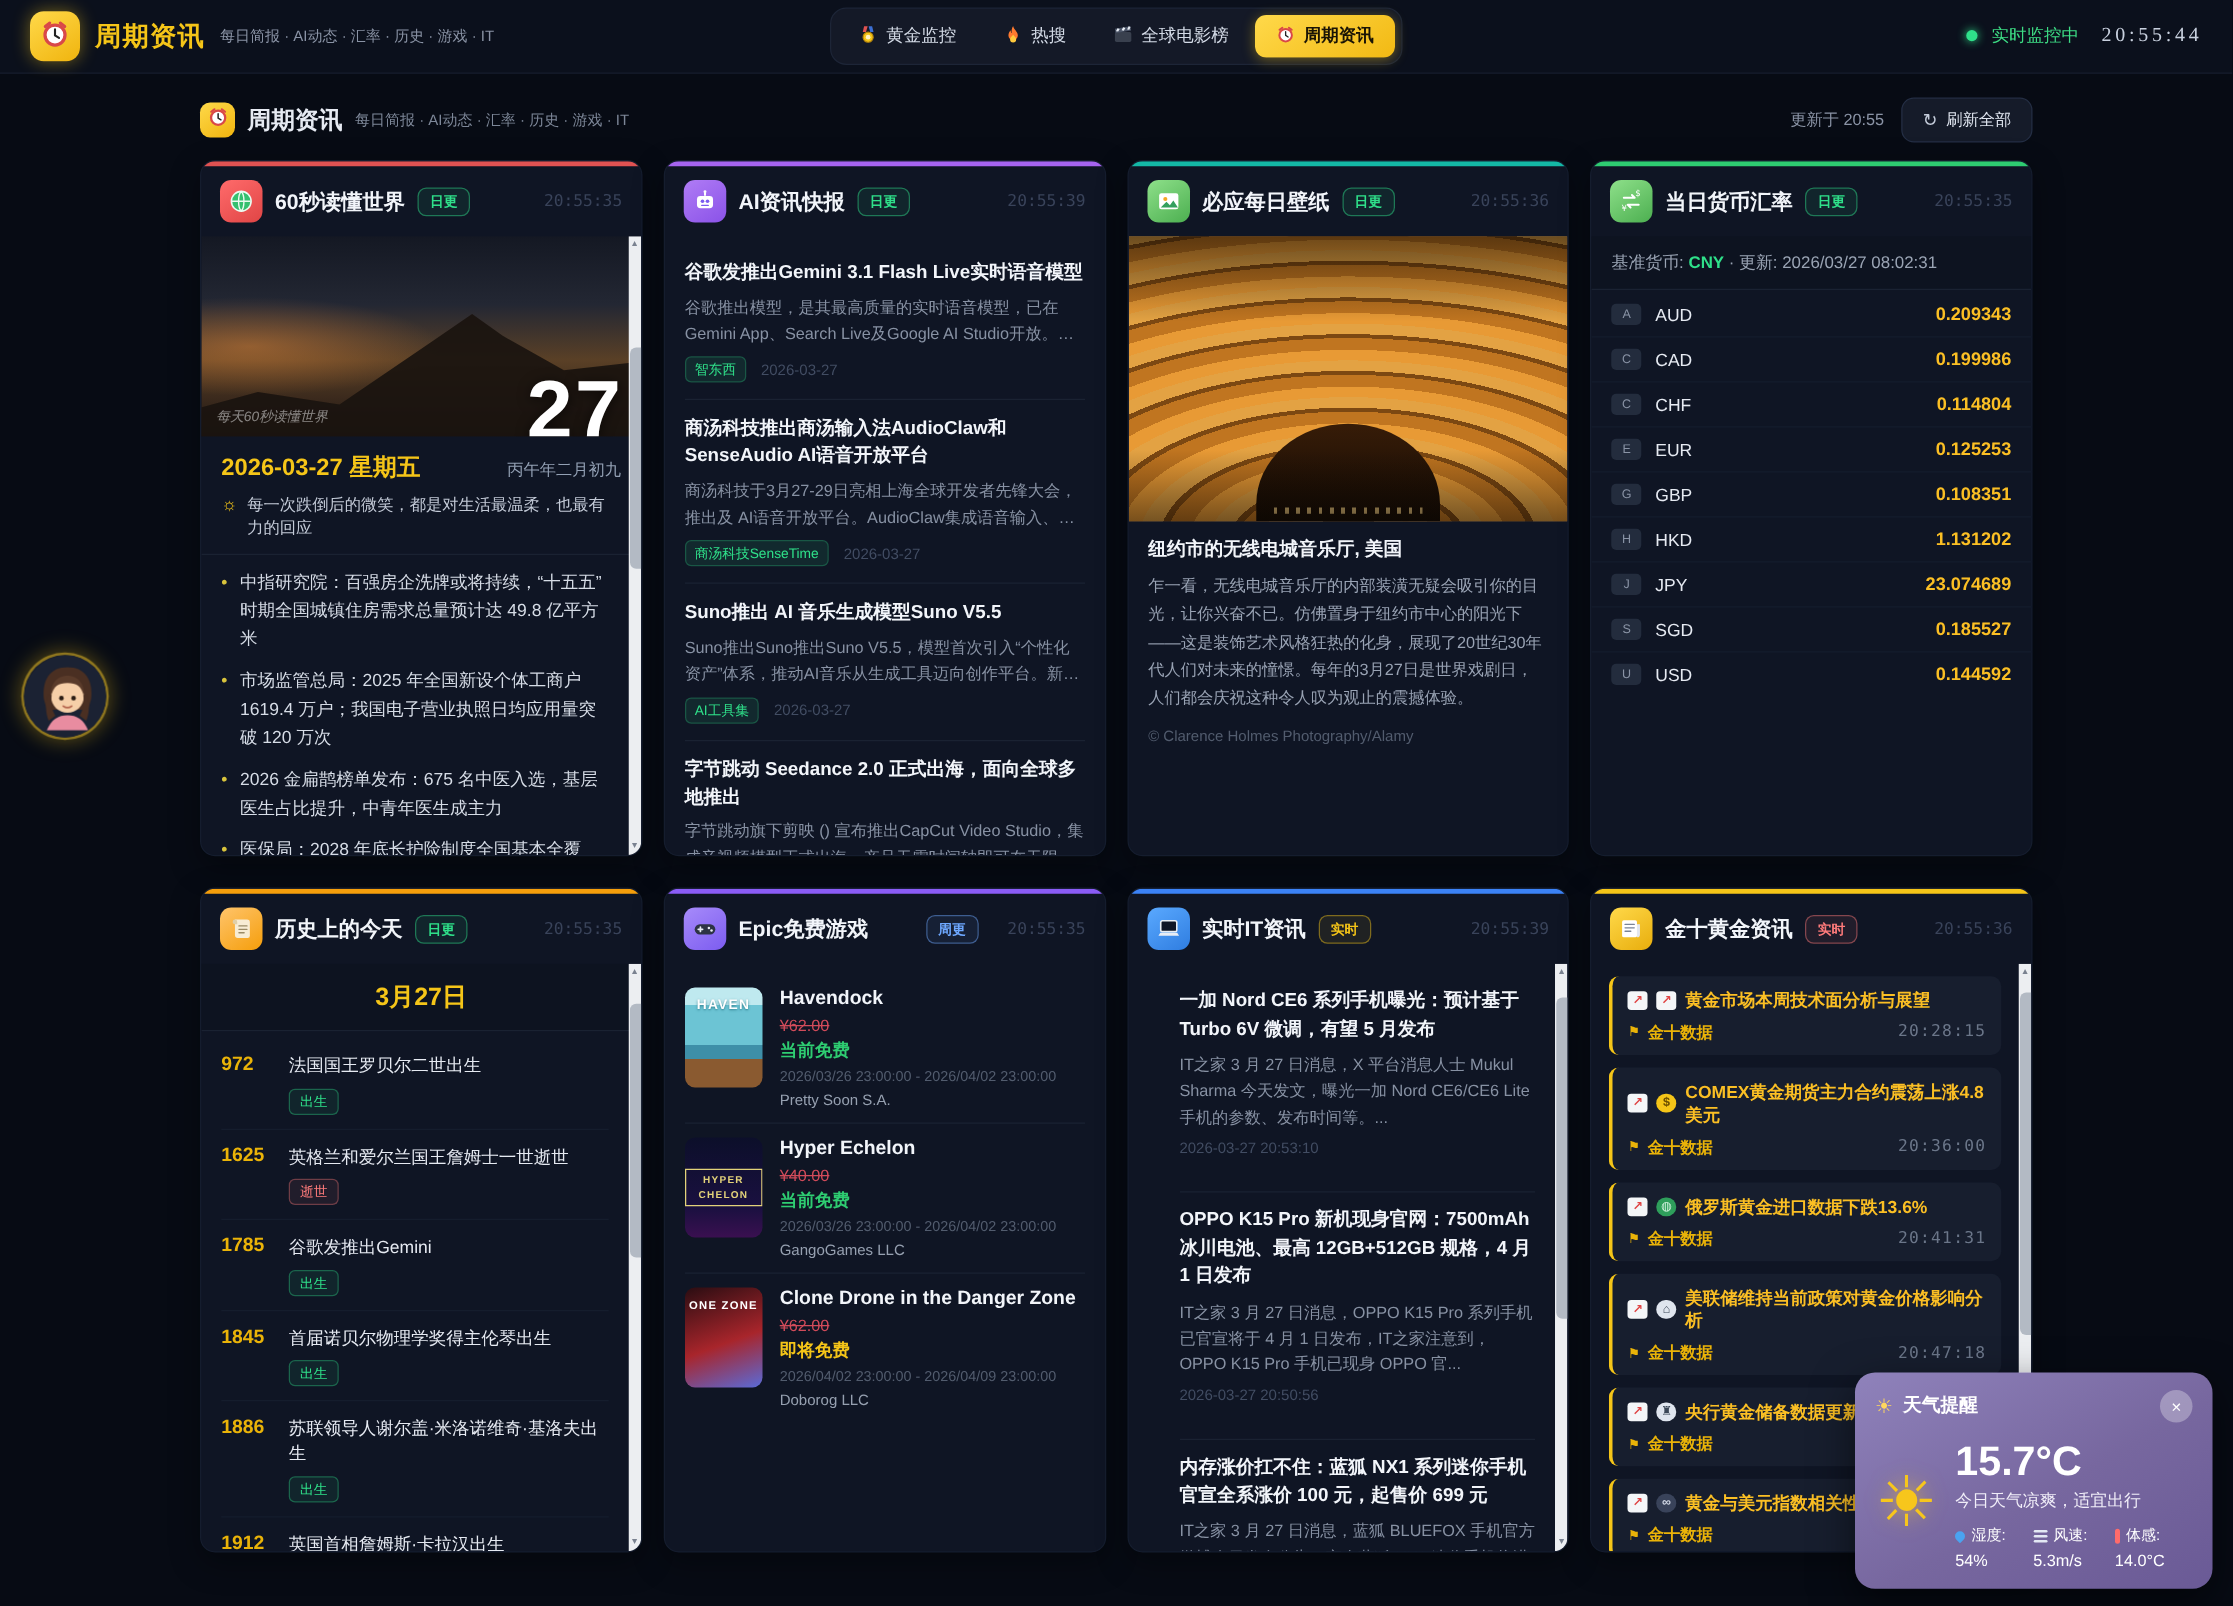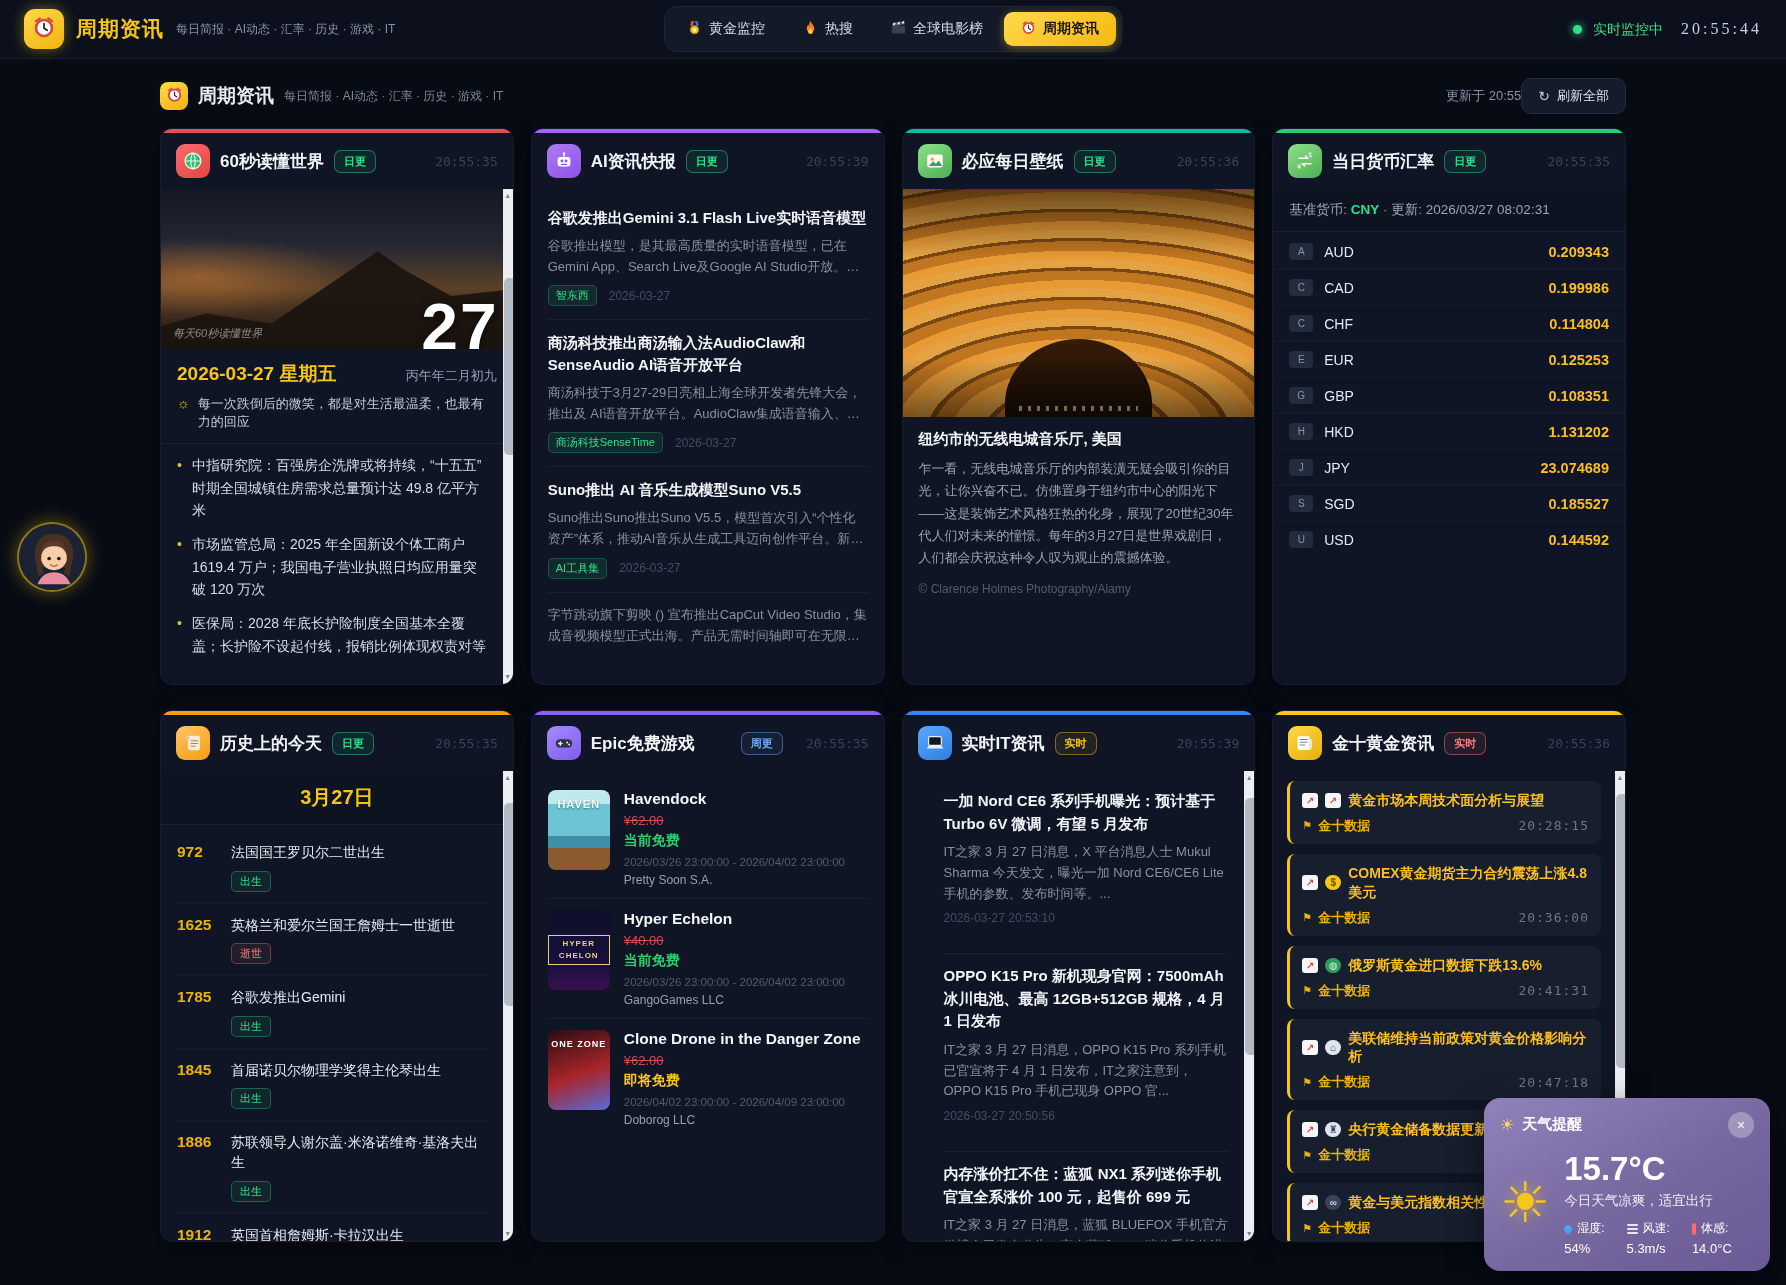--- a/index.html
+++ b/index.html
@@ -18,21 +18,21 @@
   .live-dot { width:9px; height:9px; border-radius:50%; background:#2fe08a; box-shadow:0 0 8px #2fe08a; display:inline-block; }
   .live-label { color:#3ddc84; font-size:14px; margin-left:7px; }
   .nav-clock { color:#c8d0de; font-size:16px; letter-spacing:3px;font-family:Liberation Serif, serif; }
 
   
   .main { padding:15px 160px 0; }
   .page-head { display:flex; align-items:center; margin:4px 0 14px; }
   .page-logo { width:28px; height:28px; border-radius:8px; background:linear-gradient(145deg,#ffd94a,#f0b40e); display:flex; align-items:center; justify-content:center; }
   .page-title { font-size:19px; font-weight:bold; margin-left:10px; }
   .page-sub { color:#7d8798; font-size:12px; margin-left:10px; }
-  .page-right { margin-left:auto; display:flex; align-items:center; }
+  .page-right { margin-left:auto; display:flex; align-items:center; gap:14px; }
   .updated-at { color:#8a93a5; font-size:13px; }
   .refresh-btn { display:flex; align-items:center; gap:7px; background:#151b29; border:1px solid #242e44; color:#dfe5ef; font-size:13px; padding:8px 16px; border-radius:10px; cursor:pointer; }
   .refresh-ic { color:#c3cbd9; font-size:14px; }
 
   
   .grid { display:grid; grid-template-columns:repeat(4,1fr); grid-template-rows:557px 532px; gap:25px 17px; }
   .card { background:#0f1524; border-radius:12px; overflow:hidden; position:relative; border:1px solid #151d2e; box-shadow:0 8px 24px rgba(0,0,0,.35); display:flex; flex-direction:column; }
   .card::before { content:""; display:block; height:4px; width:100%; flex:none; }
   .card.c-red::before{background:#e05252;} .card.c-purple::before{background:#a664f0;}
   .card.c-teal::before{background:#14b8a6;} .card.c-green::before{background:#2ecc71;}
@@ -292,20 +292,21 @@
           <span class="date-main">2026-03-27 星期五</span>
           <span class="date-lunar">丙午年二月初九</span>
         </div>
         <div class="quote-row">
           <span class="bulb">☼</span>
           <span>每一次跌倒后的微笑，都是对生活最温柔，也最有力的回应</span>
         </div>
         <div class="news-list">
           <div class="news-li">中指研究院：百强房企洗牌或将持续，“十五五” 时期全国城镇住房需求总量预计达 49.8 亿平方米</div>
           <div class="news-li">市场监管总局：2025 年全国新设个体工商户 1619.4 万户；我国电子营业执照日均应用量突破 120 万次</div>
+          <div class="news-li">2026 金扁鹊榜单发布：675 名中医入选，基层医生占比提升，中青年医生成主力</div>
           <div class="news-li">医保局：2028 年底长护险制度全国基本全覆盖；长护险不设起付线，报销比例体现权责对等</div>
 
         </div>
         <div class="sbar">
           <span class="arr">▲</span>
             <div class="track">
               <div class="thumb" style="top:16%;height:38%"></div>
             </div>
             <span class="arr">▼</span>
         </div>
@@ -348,20 +349,21 @@
           </div>
           <div class="ai-item">
             <div class="ai-title">Suno推出 AI 音乐生成模型Suno V5.5</div>
             <div class="ai-desc">Suno推出Suno推出Suno V5.5，模型首次引入“个性化资产”体系，推动AI音乐从生成工具迈向创作平台。新增 Voices 声音定制、...</div>
             <div class="ai-meta">
                 <span class="tag">AI工具集</span>
                 <span class="ai-date">2026-03-27</span>
               </div>
           </div>
           <div class="ai-item">
+            <div class="ai-title">字节跳动 Seedance 2.0 正式出海，面向全球多地推出</div>
             <div class="ai-desc">字节跳动旗下剪映 () 宣布推出CapCut Video Studio，集成音视频模型正式出海。产品无需时间轴即可在无限画布上完成从构思到...</div>
 
           </div>
         </div>
       </div>
     </div>
 
     <div class="card c-teal">
       <div class="card-head">
         <div class="card-ic ic-green">

